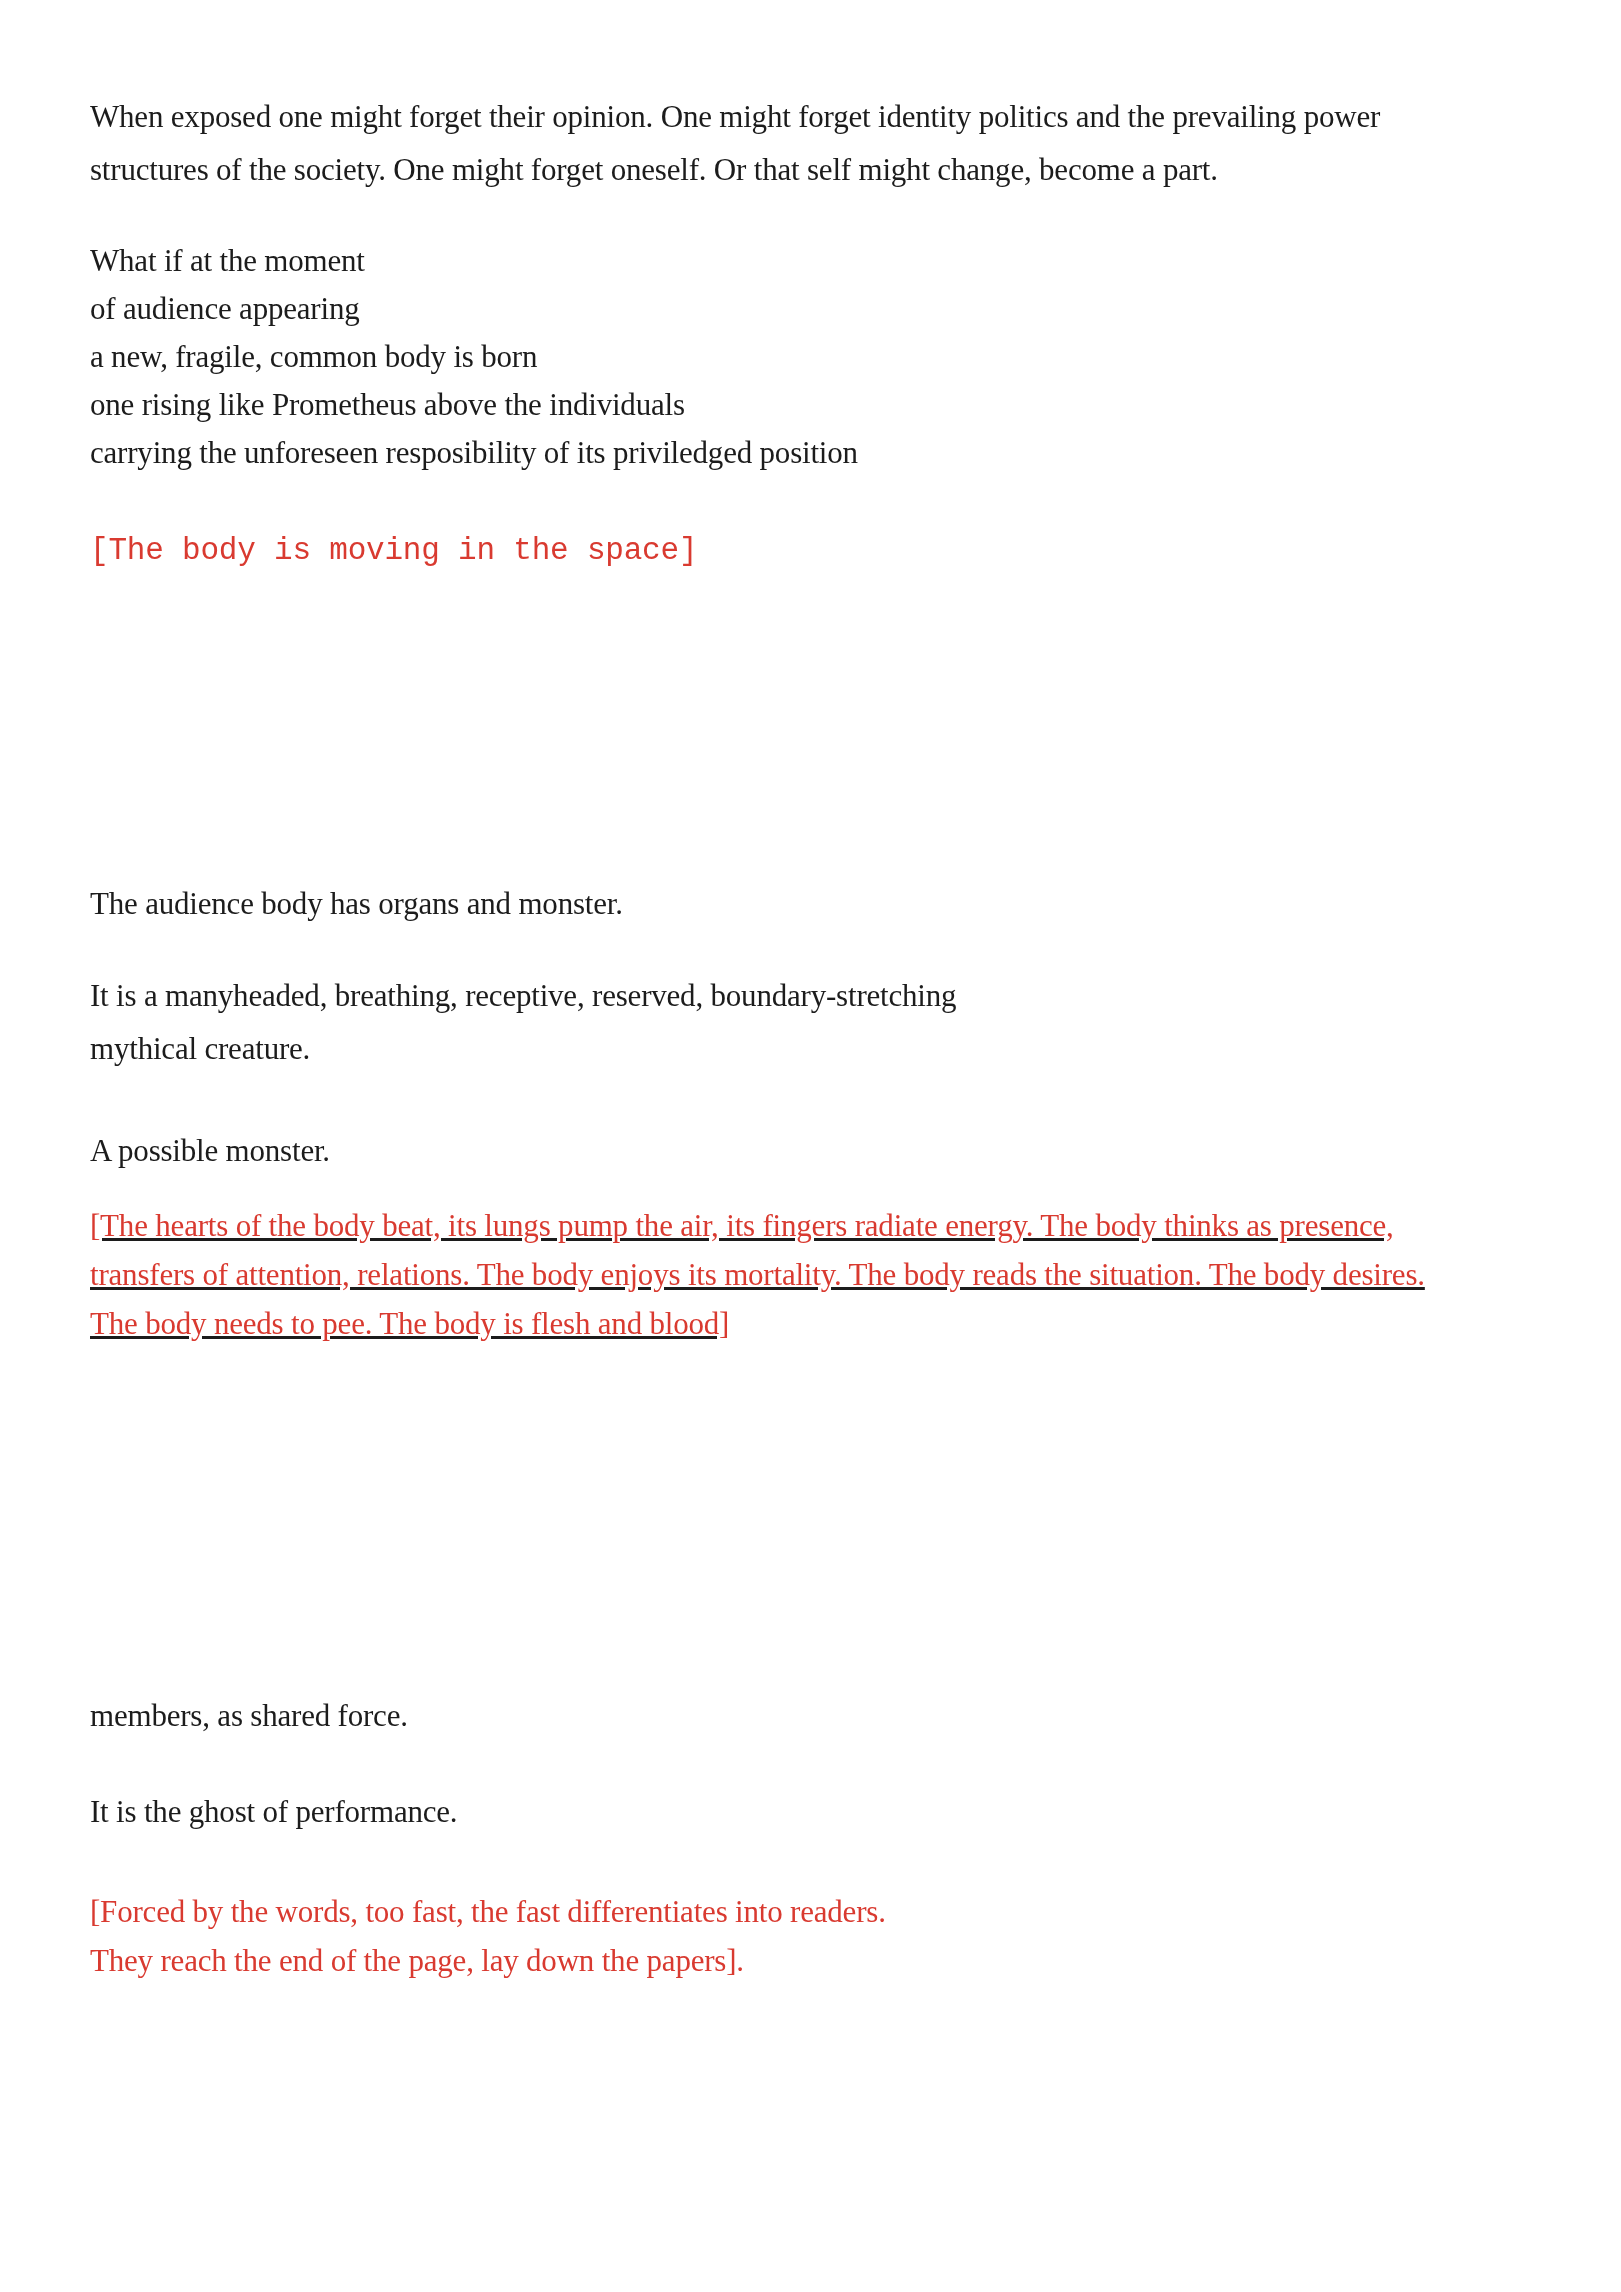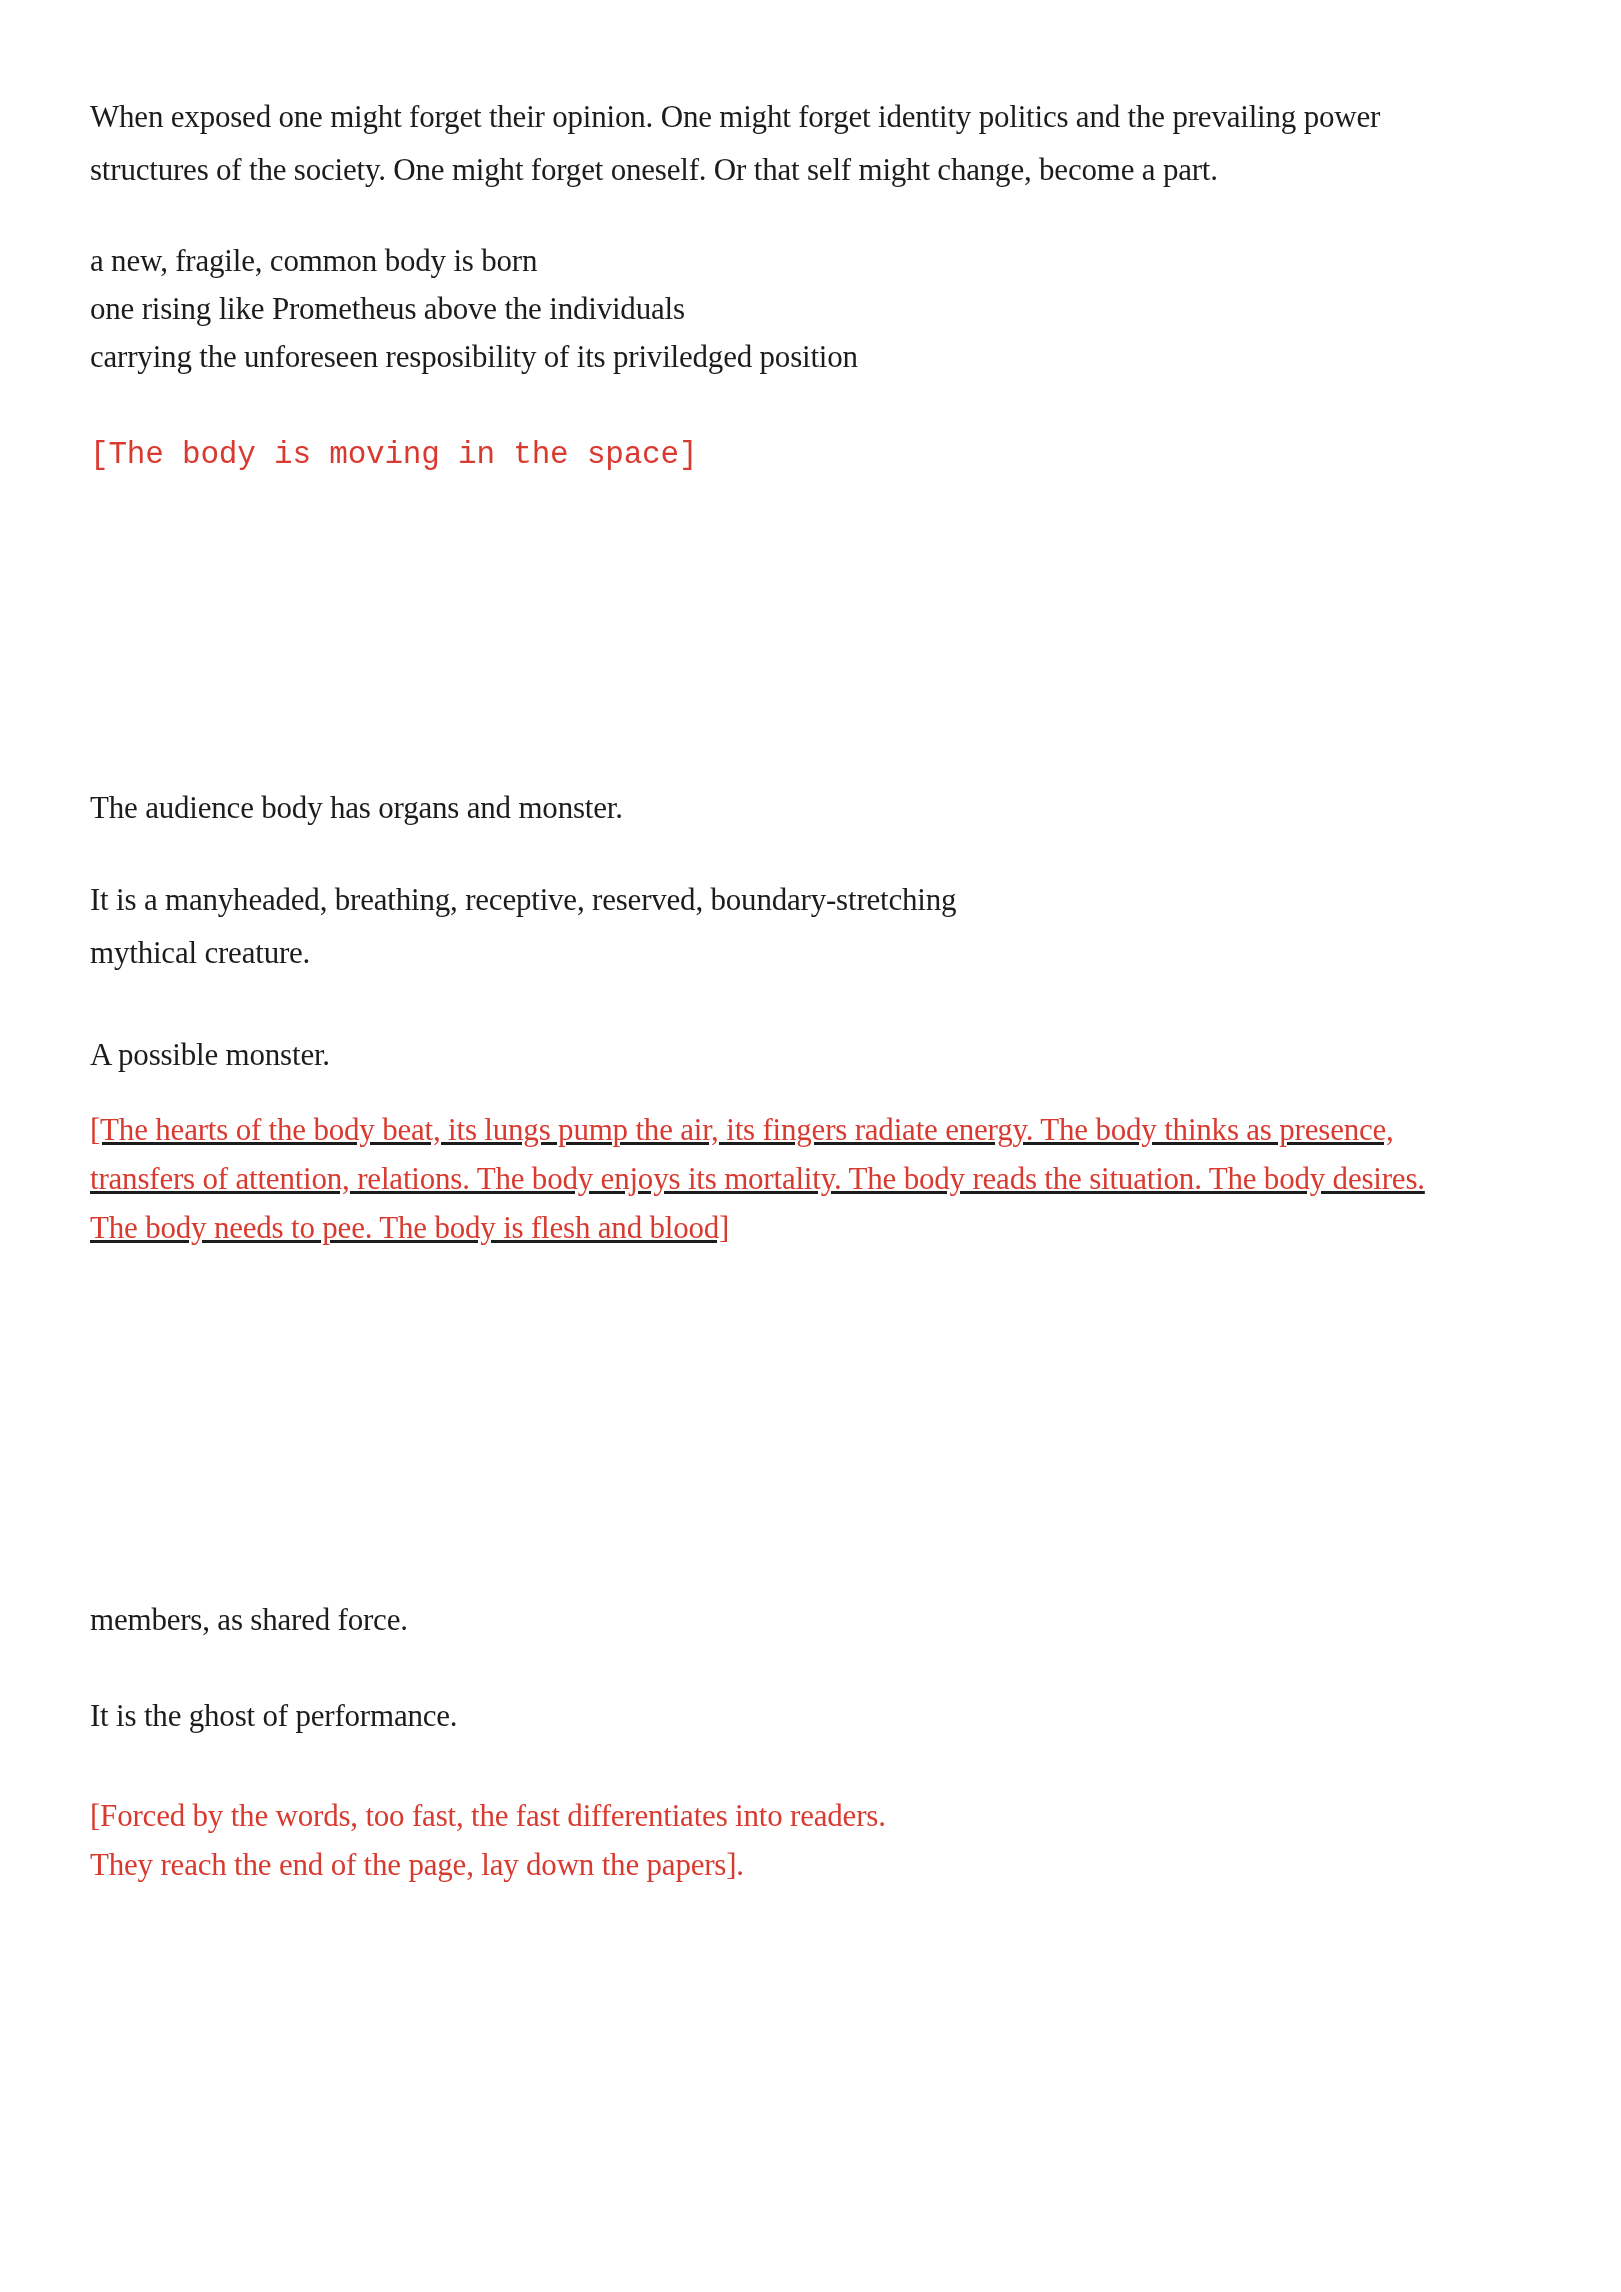--- a/index.html
+++ b/index.html
@@ -43,20 +43,22 @@
 <body>
 
 <div class="page">
 
   <div class="block black-para">
     <div class="line">When exposed one might forget their opinion. One might forget identity politics and the prevailing power</div>
     <div class="line">structures of the society. One might forget oneself. Or that self might change, become a part.</div>
   </div>
 
   <div class="block stanza" style="margin-top:41px;">
+    <div class="line">What if at the moment</div>
+    <div class="line">of audience appearing</div>
     <div class="line">a new, fragile, common body is born</div>
     <div class="line">one rising like Prometheus above the individuals</div>
     <div class="line">carrying the unforeseen resposibility of its priviledged position</div>
   </div>
 
   <div class="block red-para" style="margin-top:49px;font-family:Liberation Mono, monospace;">
     <div class="line">[The body is moving in the space]</div>
   </div>
 
   <div class="block black-para" style="margin-top:302px;">

